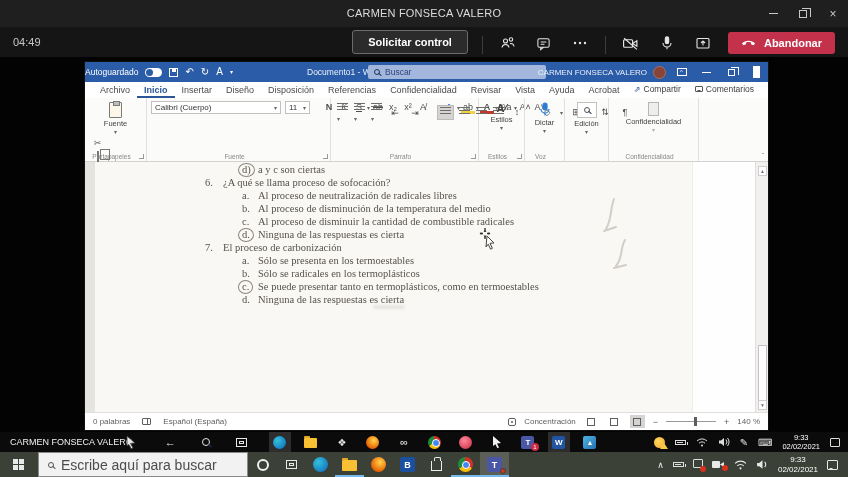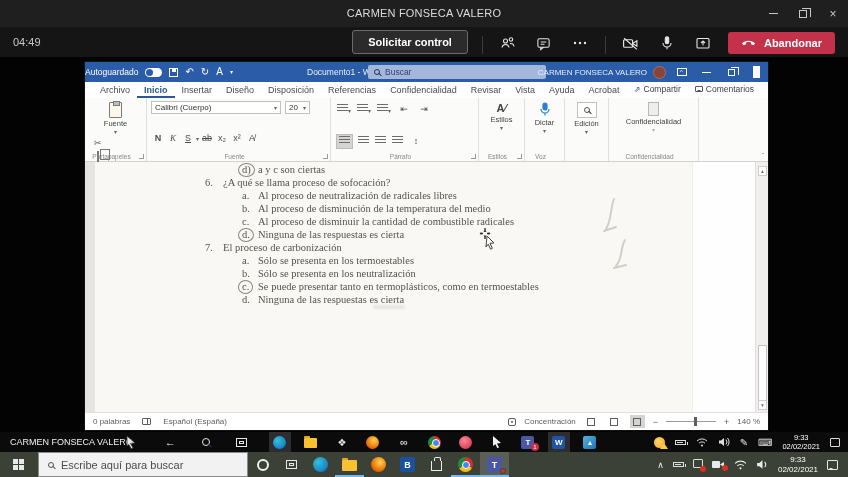--- a/index.html
+++ b/index.html
@@ -73,21 +73,21 @@
   .dlg { position:absolute; bottom:2px; right:2px; width:5px; height:5px; border-right:1px solid #999; border-bottom:1px solid #999; }
   .bigbtn { display:flex; flex-direction:column; align-items:center; justify-content:flex-start; gap:1px; padding:1px 5px; cursor:pointer; }
   .bigbtn .cap { font-size:7.5px; color:#444; }
   .chev { font-size:6px; color:#666; line-height:1; }
   .clip-ic { width:13px; height:16px; border:1px solid #7a7a7a; border-radius:1px; background:#fdf7ea; position:relative; }
   .clip-ic::before { content:""; position:absolute; left:3px; top:-2px; width:5px; height:3px; background:#bdbdbd; border:1px solid #7a7a7a; }
   .mini-col { display:flex; flex-direction:column; gap:2px; padding:1px 2px; }
   .mini { width:13px; height:12px; font-size:9px; line-height:12px; text-align:center; color:#5f5d5b; cursor:pointer; }
   .copy-ic { width:8px; height:9px; border:1px solid #777; position:relative; margin:1px auto; }
   .copy-ic::before { content:""; position:absolute; left:2px; top:-3px; width:8px; height:9px; border:1px solid #777; background:#fbfbfa; }
-  .f-col { display:flex; flex-direction:column; gap:18px; }
+  .f-col { display:flex; gap:12px; }
   .f-row { display:flex; align-items:center; gap:1px; }
   .fontbox { width:130px; height:13px; border:1px solid #c3c1bf; background:#fff; font-size:8px; color:#333;
              display:flex; align-items:center; justify-content:space-between; padding:0 3px; cursor:pointer; }
   .sizebox { width:25px; height:13px; border:1px solid #c3c1bf; background:#fff; font-size:8px; color:#333;
              display:flex; align-items:center; justify-content:space-between; padding:0 3px; margin-left:3px; cursor:pointer; }
   .fico { min-width:14px; height:13px; font-size:9px; line-height:13px; text-align:center; color:#4f4d4b; cursor:pointer; }
   .fico.b { font-weight:bold; }
   .fico.i { font-style:italic; font-family:"Liberation Serif",serif; }
   .fico.u { text-decoration:underline; }
   .fico.strike { text-decoration:line-through; }
@@ -174,21 +174,21 @@
   .pen-ic, .kb-ic { font-size:10px; color:#e2e2e2; }
   .notif-ic { width:10px; height:9px; border:1px solid #dedede; border-radius:1px; position:relative; }
 
   
   .ltb { position:absolute; top:452px; left:0; right:0; height:25px; background:var(--local-taskbar,#3c4137); display:flex; align-items:stretch; color:#eee; }
   .start-btn { width:38px; display:flex; align-items:center; justify-content:center; cursor:pointer; }
   .win-grid { width:12px; height:12px; display:grid; grid-template-columns:5px 5px; grid-template-rows:5px 5px; gap:1px; }
   .win-grid span { background:#e8e8e8; }
   .ltb-search { width:210px; background:#f2f2f2; border:1px solid #8a8a8a; display:flex; align-items:center; gap:7px; padding:0 9px; color:#444; }
   .ltb-search .mag { border-color:#555; } .ltb-search .mag::after { background:#555; }
-  .ltb-search input { border:0; background:transparent; width:100%; font-size:11px; color:#333; outline:none; font-family:inherit; }
+  .ltb-search input { border:0; background:transparent; width:100%; font-size:14px; color:#333; outline:none; font-family:inherit; }
   .ltb-search input::placeholder { color:#4c4c4c; }
   .lapp { width:29px; display:flex; align-items:center; justify-content:center; position:relative; cursor:pointer; }
   .lapp.open { box-shadow:inset 0 -2px 0 #76b9ed; }
   .lapp.active { background:rgba(255,255,255,.16); box-shadow:inset 0 -2px 0 #76b9ed; }
   .dot18 { width:15px; height:15px; border-radius:50%; }
   .ring { width:12px; height:12px; border:2px solid #f0f0f0; border-radius:50%; }
   .tv-ic { width:11px; height:9px; border:1px solid #e8e8e8; position:relative; }
   .tv-ic::before { content:""; position:absolute; left:2px; top:2px; right:2px; bottom:2px; border:1px solid #e8e8e8; }
   .sq18 { width:15px; height:15px; border-radius:2px; display:flex; align-items:center; justify-content:center; font-size:9px; font-weight:bold; color:#fff; }
   .b-sq { background:#1b4fa0; }
@@ -366,21 +366,21 @@
         </div>
 
         <div class="grp" style="width:184px">
           <div class="f-col">
             <div class="f-row">
               <span class="fontbox">
                 <span>Calibri (Cuerpo)</span>
                   <span class="chev">▾</span>
               </span>
               <span class="sizebox">
-                <span>20</span>
+                <span>11</span>
                   <span class="chev">▾</span>
               </span>
             </div>
             <div class="f-row">
               <span class="fico b">N</span>
               <span class="fico i">K</span>
               <span class="fico u">S</span>
               <span class="chev">▾</span>
               <span class="fico strike">ab</span>
               <span class="fico">x₂</span>
@@ -517,21 +517,21 @@
                   <span class="tx">El proceso de carbonización</span>
                 </div>
 
                 <div class="dline">
                   <span class="mk">a.</span>
                   <span class="tx">Sólo se presenta en los termoestables</span>
                 </div>
 
                 <div class="dline">
                   <span class="mk">b.</span>
-                  <span class="tx">Sólo se presenta en los neutralización</span>
+                  <span class="tx">Sólo se radicales en los termoplásticos</span>
                 </div>
 
                 <div class="dline">
                   <span class="mk circled">c.</span>
                   <span class="tx">Se puede presentar tanto en termoplásticos, como en termoestables</span>
                 </div>
 
                 <div class="dline">
                   <span class="mk">d.</span>
                   <span class="tx">Ninguna de las respuestas es cierta</span>

